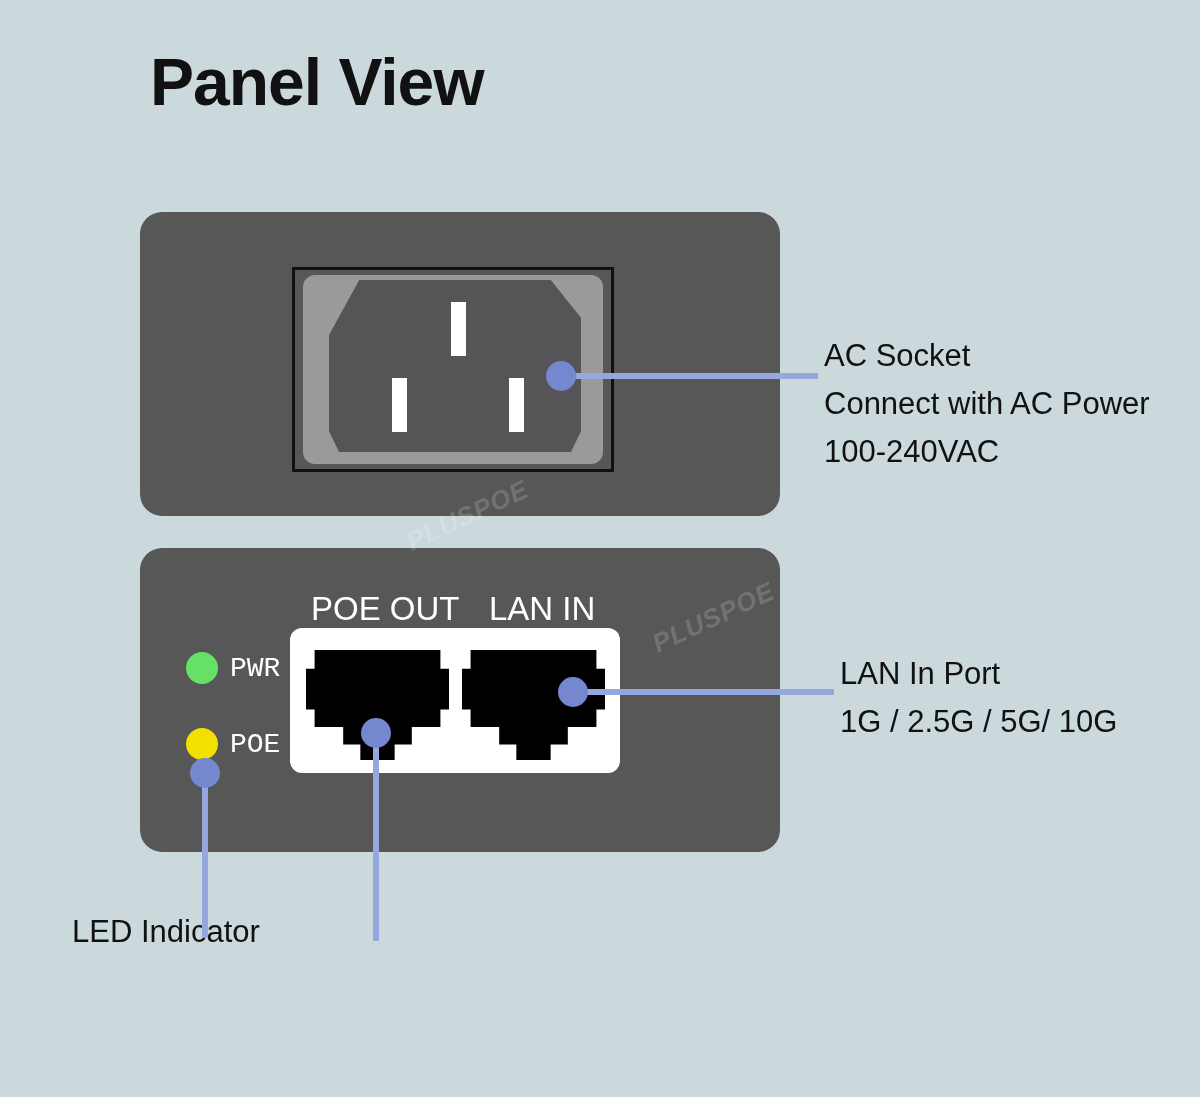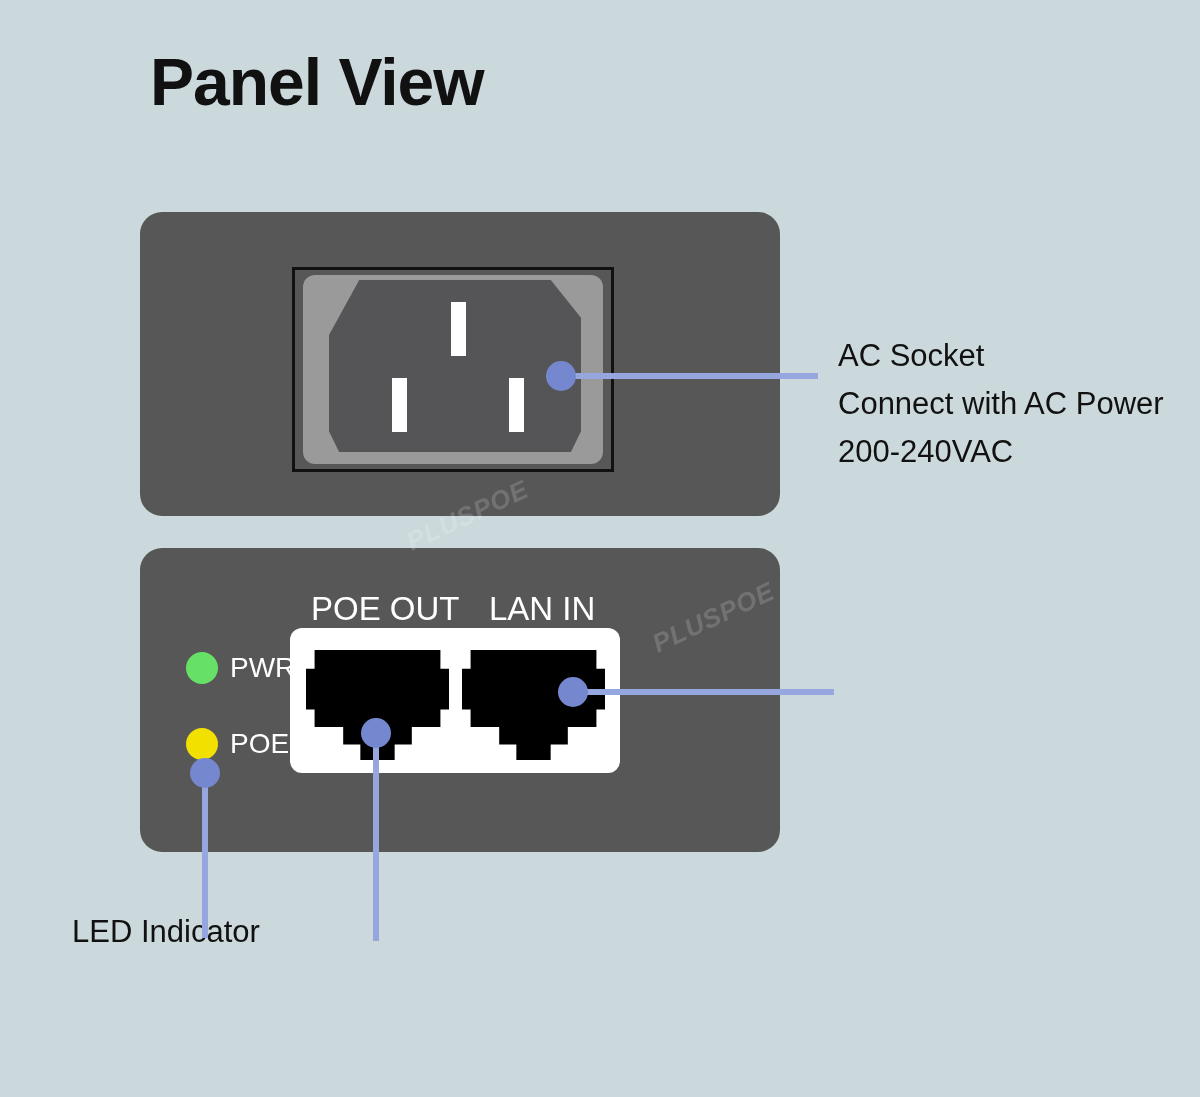--- a/index.html
+++ b/index.html
@@ -126,20 +126,21 @@
   }
   #label-poe-out { left: 311px; top: 590px; }
   #label-lan-in  { left: 489px; top: 590px; }
 
   
   .led-row {
     position: absolute;
     display: flex;
     align-items: center;
     gap: 12px;
+    font-family: Liberation Mono, monospace;
   }
   #led-row-pwr { left: 46px; top: 104px; }
   #led-row-poe { left: 46px; top: 180px; justify-content: center; }
   .led-dot {
     width: 32px;
     height: 32px;
     border-radius: 50%;
     flex: 0 0 auto;
   }
   #led-dot-pwr { background: #66e066; }
@@ -185,21 +186,21 @@
   #line-led        { left: 202px; top: 773px; height: 165px; }
 
   
   .annotation {
     position: absolute;
     color: #111111;
     font-size: 31px;
     line-height: 48px;
     white-space: nowrap;
   }
-  #annot-ac-socket { left: 824px; top: 332px; margin-left: 14px; }
+  #annot-ac-socket { left: 824px; top: 332px; }
   #annot-lan-in    { left: 840px; top: 650px; }
   #annot-led       { left: 72px;  top: 908px; }
   #annot-poe-out   { left: 324px; top: 932px; }
 
   
   .watermark {
     position: absolute;
     color: rgba(255, 255, 255, 0.16);
     font-size: 26px;
     font-weight: bold;
@@ -266,22 +267,26 @@
 
   <div id="dot-poe-out" class="callout-dot"></div>
   <div id="line-poe-out" class="callout-line-v"></div>
 
   <div id="dot-led" class="callout-dot"></div>
   <div id="line-led" class="callout-line-v"></div>
 
   <div id="annot-ac-socket" class="annotation">
     <div>AC Socket</div>
     <div>Connect with AC Power</div>
-    <div>200-240VAC</div>
-  </div>
-
+    <div>100-240VAC</div>
+  </div>
+
+  <div id="annot-lan-in" class="annotation">
+    <div>LAN In Port</div>
+    <div>1G / 2.5G / 5G/ 10G</div>
+  </div>
 
   <div id="annot-led" class="annotation">
     <div>LED Indicator</div>
   </div>
 
 
 </div>
 
 </body></html>

